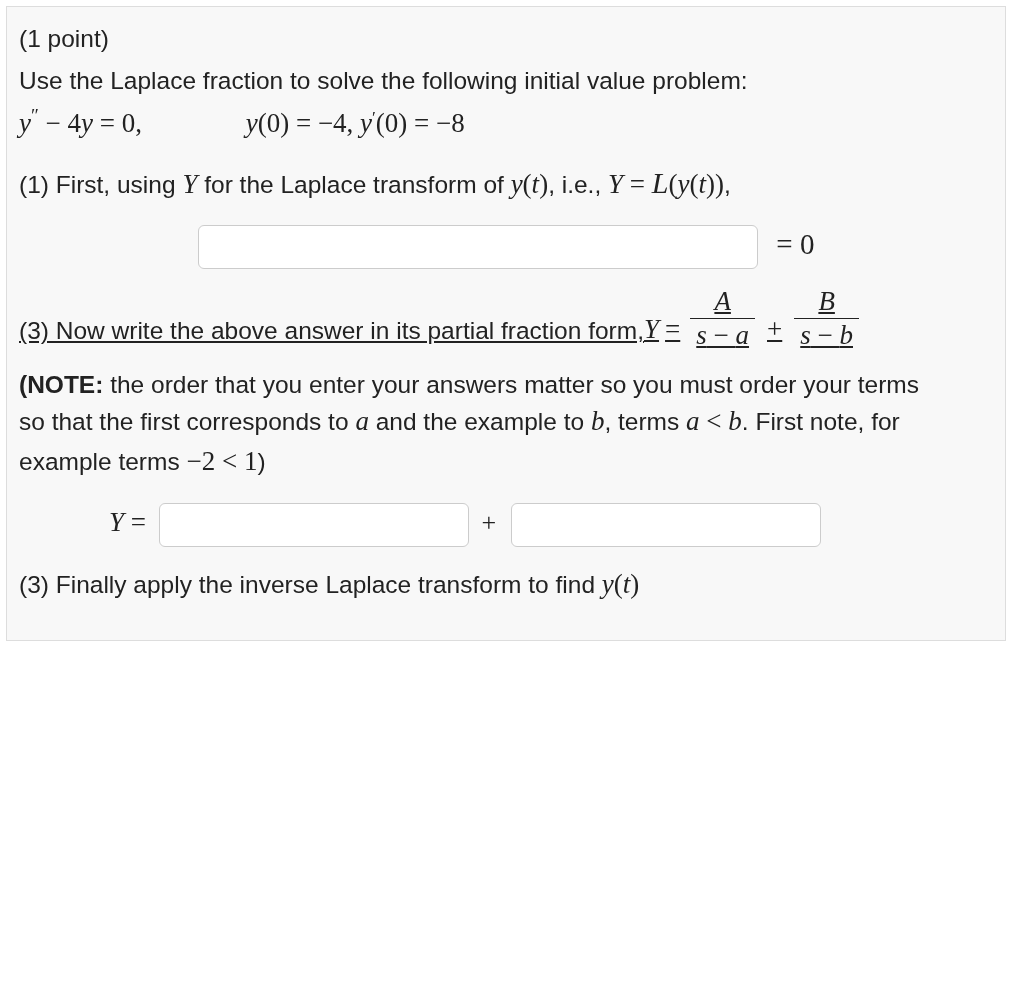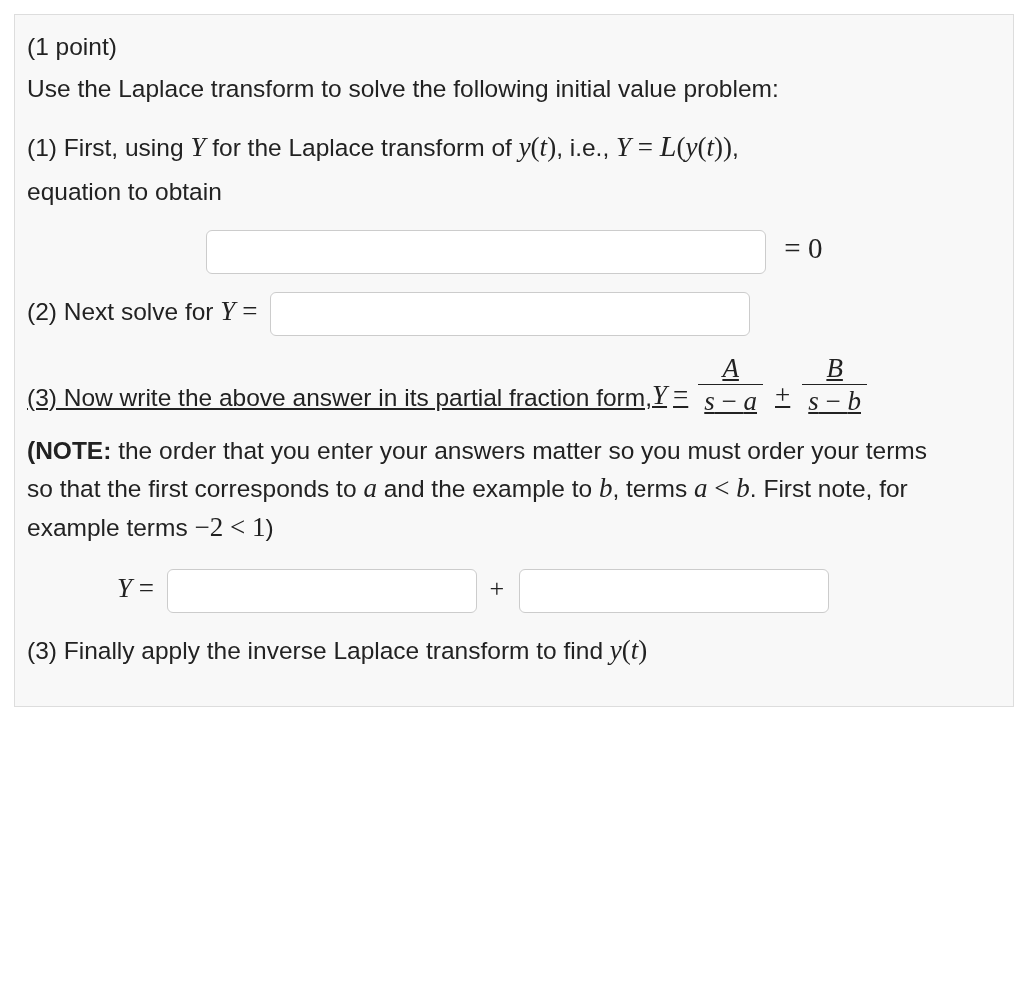--- a/index.html
+++ b/index.html
@@ -3,21 +3,21 @@
 <meta charset="utf-8">
 <style>
   body {
     margin: 0;
     padding: 0;
     font-family: Arial, Helvetica, sans-serif;
     background: #fff;
   }
   .problem-box {
     width: 1000px;
-    margin: 14px;
+    margin: 6px;
     border: 1px solid #ddd;
     background: #f8f8f8;
     padding: 8px 12px 30px 12px;
     box-sizing: border-box;
     font-size: 24.5px;
     color: #222;
     line-height: 1.45;
   }
   .math-it {
     font-family: 'Times New Roman', Times, serif;
@@ -71,37 +71,38 @@
   .frac .den { display:block; padding: 2px 6px 0 6px;}
   .para { margin: 6px 0; }
   .gap { margin-top: 18px; }
 </style>
 </head>
 <body>
 
 <div class="problem-box">
 
   <div class="para">(1 point)</div>
-  <div class="para">Use the Laplace transform to solve the following initial value problem:</div>
+  <div class="para">Use the Laplace fraction to solve the following initial value problem:</div>
 
+  <div class="para">
+    <span class="math-it">y<span class="sup">″</span></span><span class="math-rm"> − 4</span><span class="math-it">y</span><span class="math-rm"> = 0,</span>
+    <span style="display:inline-block; width:90px;"></span>
+    <span class="math-it">y</span><span class="math-rm">(0) = −4,  </span>
+    <span class="math-it">y</span><span class="sup">′</span><span class="math-rm">(0) = −8</span>
+  </div>
 
   <div class="para gap">
     <span>(1) First, using </span><span class="math-it">Y</span><span> for the Laplace transform of </span><span class="math-it">y</span><span class="math-rm">(</span><span class="math-it">t</span><span class="math-rm">)</span><span>, i.e., </span><span class="math-it">Y</span><span class="math-rm"> = </span><span class="scr">L</span><span class="math-rm">(</span><span class="math-it">y</span><span class="math-rm">(</span><span class="math-it">t</span><span class="math-rm">))</span><span>,</span>
   </div>
-  <div class="para">equation to obtain</div>
 
   <div class="row-center">
     <input class="ans" style="width: 560px;" type="text">
     <span class="math-rm" style="margin-left:12px; font-size:29px;">= 0</span>
   </div>
 
-  <div class="para gap">
-    <span>(2) Next solve for </span><span class="math-it">Y</span><span class="math-rm"> = </span>
-    <input class="ans" style="width: 480px; margin-left: 6px;" type="text">
-  </div>
 
   <div class="para gap" style="display:flex; align-items:flex-end; flex-wrap:nowrap;text-decoration:underline;">
     <span>(3) Now write the above answer in its partial fraction form, </span>
     <span class="math-it">Y</span>
       <span class="math-rm" style="padding:0 6px;">=</span>
     <span class="frac">
       <span class="num"><span class="math-it">A</span></span>
       <span class="den"><span class="math-it">s</span><span class="math-rm"> − </span><span class="math-it">a</span></span>
     </span>
     <span class="math-rm" style="padding:0 8px;">+</span>

